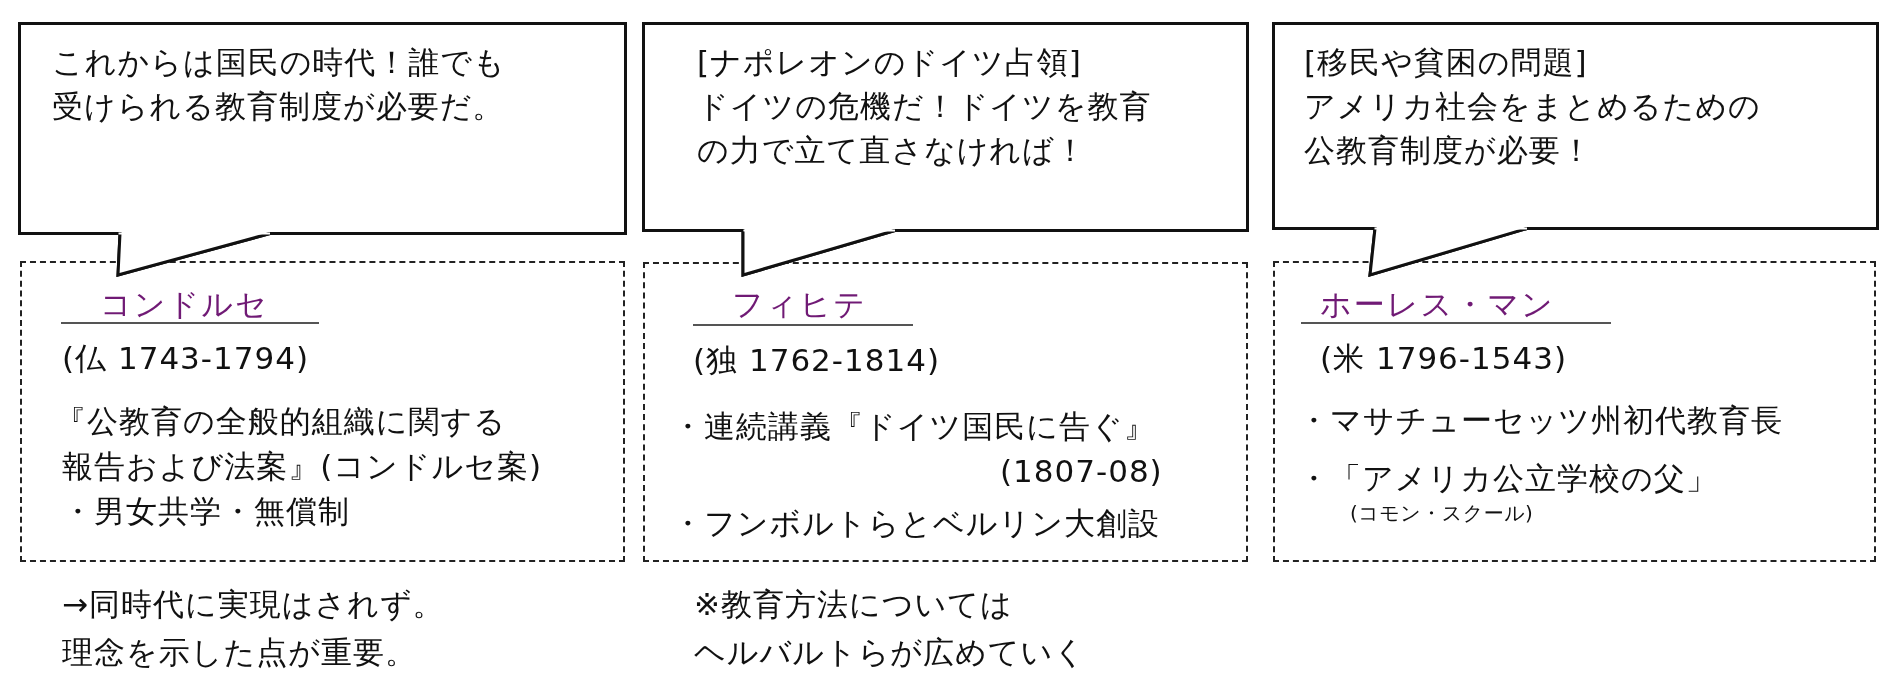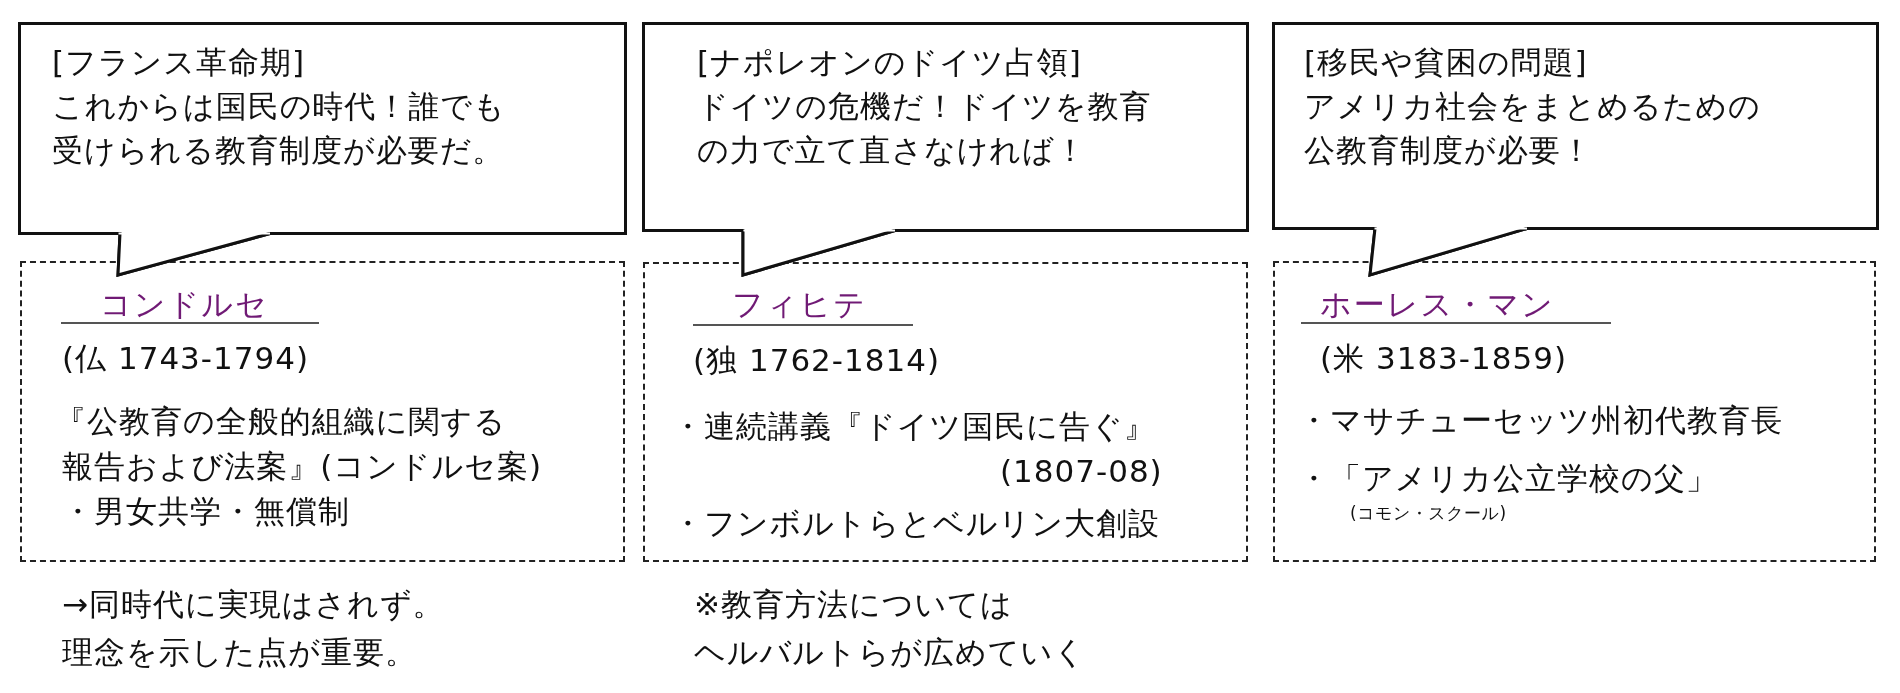--- a/index.html
+++ b/index.html
@@ -6,21 +6,21 @@
   body {
     width: 1900px; height: 693px; position: relative; overflow: hidden;
     font-family: "DejaVu Sans", "Liberation Sans", sans-serif;
     color: #111111;
   }
   .bubble-svg { position: absolute; left: 0; top: 0; width: 1900px; height: 693px; pointer-events: none; }
   .txt { position: absolute; white-space: nowrap; font-size: 31px; line-height: 44px; letter-spacing: 1px; }
   .bubble-text { position: absolute; white-space: nowrap; font-size: 31px; line-height: 44px; letter-spacing: 1px; }
   .name { position: absolute; white-space: nowrap; font-size: 31px; line-height: 40px; color: #701a75; letter-spacing: 2px; }
   .uline { position: absolute; height: 2px; background: #555555; }
-  .small { font-size: 17px; line-height: 26px; letter-spacing: 0.5px; }
+  .small { font-size: 20px; line-height: 26px; letter-spacing: 0.5px; }
   .dashbox { position: absolute; border: 2px dashed #222222; box-sizing: border-box; }
 </style>
 </head>
 <body>
 
 <svg class="bubble-svg" viewBox="0 0 1900 693" xmlns="http://www.w3.org/2000/svg">
   <path d="M19.5 23.5 H625.5 V233.5 H270 L118 275 L120 233.5 H19.5 Z" fill="#ffffff" stroke="#111111" stroke-width="3" stroke-linejoin="miter"></path>
   <path d="M643.5 23.5 H1247.5 V230.5 H895 L743 275 L743 230.5 H643.5 Z" fill="#ffffff" stroke="#111111" stroke-width="3" stroke-linejoin="miter"></path>
   <path d="M1273.5 23.5 H1877.5 V228.5 H1527 L1370 275 L1375 228.5 H1273.5 Z" fill="#ffffff" stroke="#111111" stroke-width="3" stroke-linejoin="miter"></path>
 </svg>
@@ -33,21 +33,20 @@
   <path d="M120 233.5 L118 275 L270 233.5" fill="#ffffff" stroke="#111111" stroke-width="3"></path>
   <path d="M743 230.5 L743 275 L895 230.5" fill="#ffffff" stroke="#111111" stroke-width="3"></path>
   <path d="M1375 228.5 L1370 275 L1527 228.5" fill="#ffffff" stroke="#111111" stroke-width="3"></path>
   <line x1="118.5" y1="233.5" x2="270" y2="233.5" stroke="#ffffff" stroke-width="2"></line>
   <line x1="743.5" y1="230.5" x2="895" y2="230.5" stroke="#ffffff" stroke-width="2"></line>
   <line x1="1374.5" y1="228.5" x2="1527" y2="228.5" stroke="#ffffff" stroke-width="2"></line>
 </svg>
 
 <div>
   <div class="bubble-text" style="left:52px; top:40px;">
-    <div>[フランス革命期]</div>
     <div>これからは国民の時代！誰でも</div>
     <div>受けられる教育制度が必要だ。</div>
   </div>
   <div class="name" style="left:100px; top:284px;">コンドルセ</div>
   <div class="uline" style="left:61px; top:322px; width:258px;"></div>
   <div class="txt" style="left:62px; top:336px;text-align:center;">(仏 1743-1794)</div>
   <div class="txt" style="left:55px; top:399px;">『公教育の全般的組織に関する</div>
   <div class="txt" style="left:62px; top:444px;">報告および法案』(コンドルセ案)</div>
   <div class="txt" style="left:62px; top:489px;">・男女共学・無償制</div>
   <div class="txt" style="left:62px; top:582px;">→同時代に実現はされず。</div>
@@ -71,17 +70,17 @@
 </div>
 
 <div>
   <div class="bubble-text" style="left:1304px; top:40px;">
     <div>[移民や貧困の問題]</div>
     <div>アメリカ社会をまとめるための</div>
     <div>公教育制度が必要！</div>
   </div>
   <div class="name" style="left:1320px; top:284px;">ホーレス・マン</div>
   <div class="uline" style="left:1301px; top:322px; width:310px;"></div>
-  <div class="txt" style="left:1320px; top:336px;">(米 3183-1859)</div>
+  <div class="txt" style="left:1320px; top:336px;">(米 1796-1543)</div>
   <div class="txt" style="left:1298px; top:398px;">・マサチューセッツ州初代教育長</div>
   <div class="txt" style="left:1298px; top:456px;">・「アメリカ公立学校の父」</div>
   <div class="txt small" style="left:1350px; top:500px;">(コモン・スクール)</div>
 </div>
 
 </body></html>

